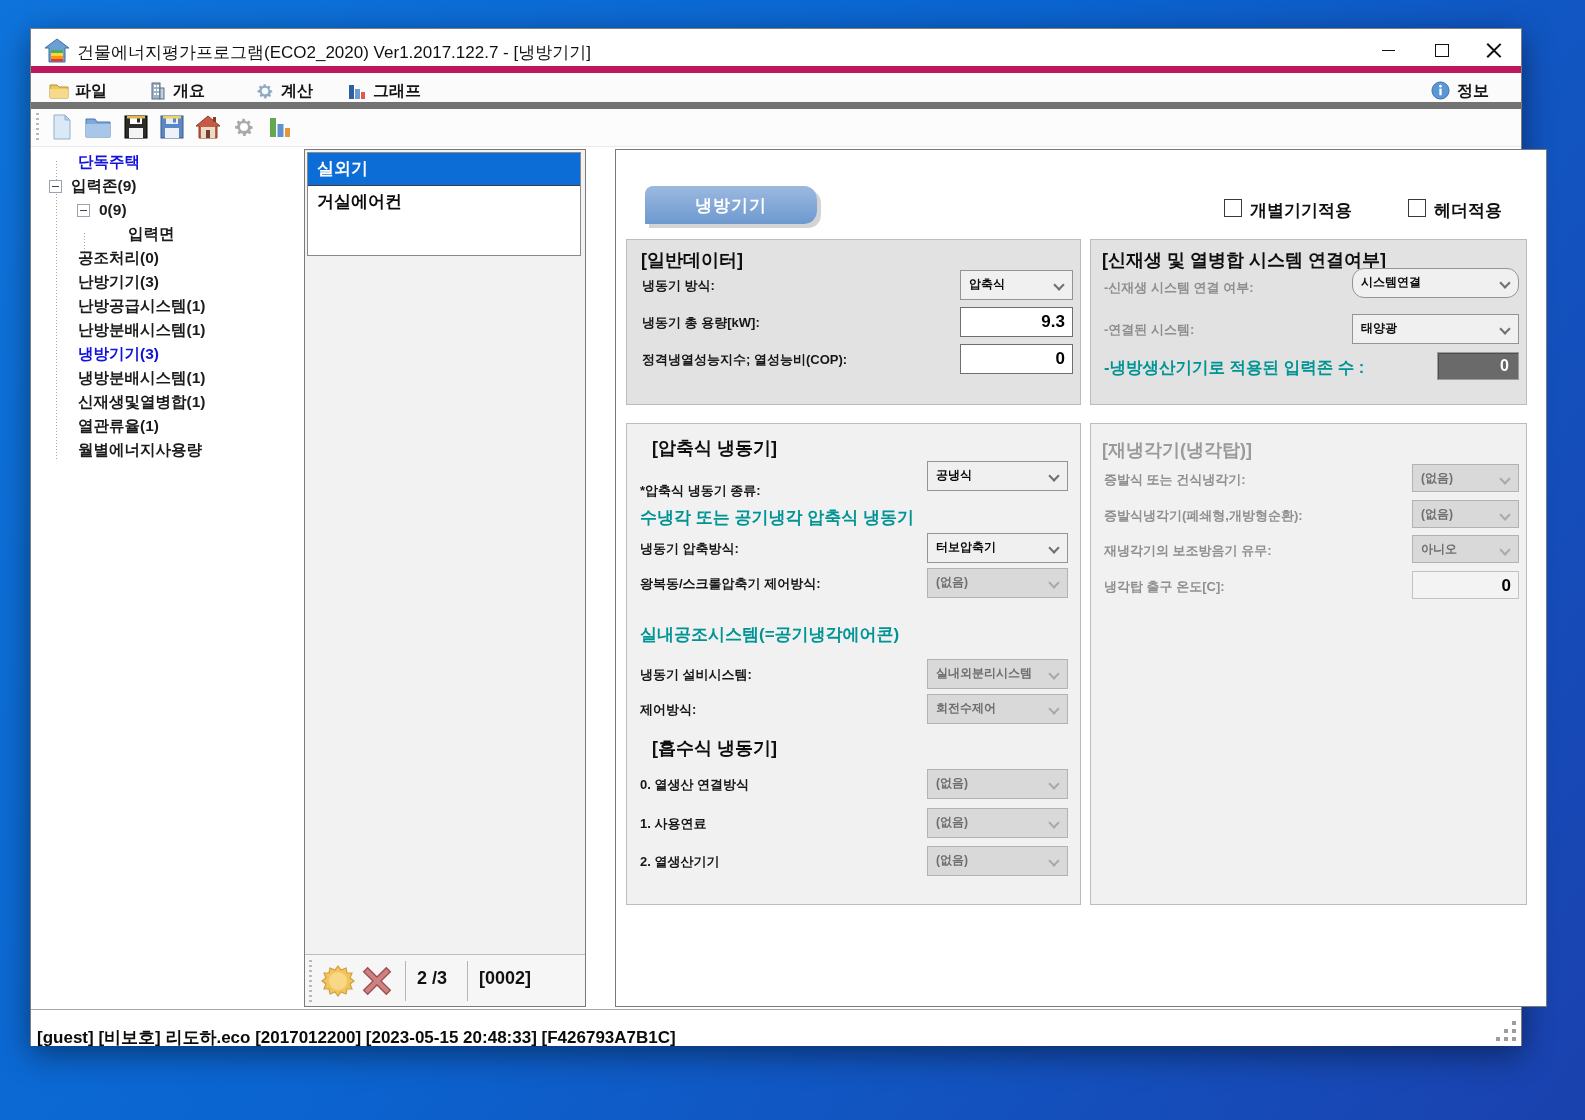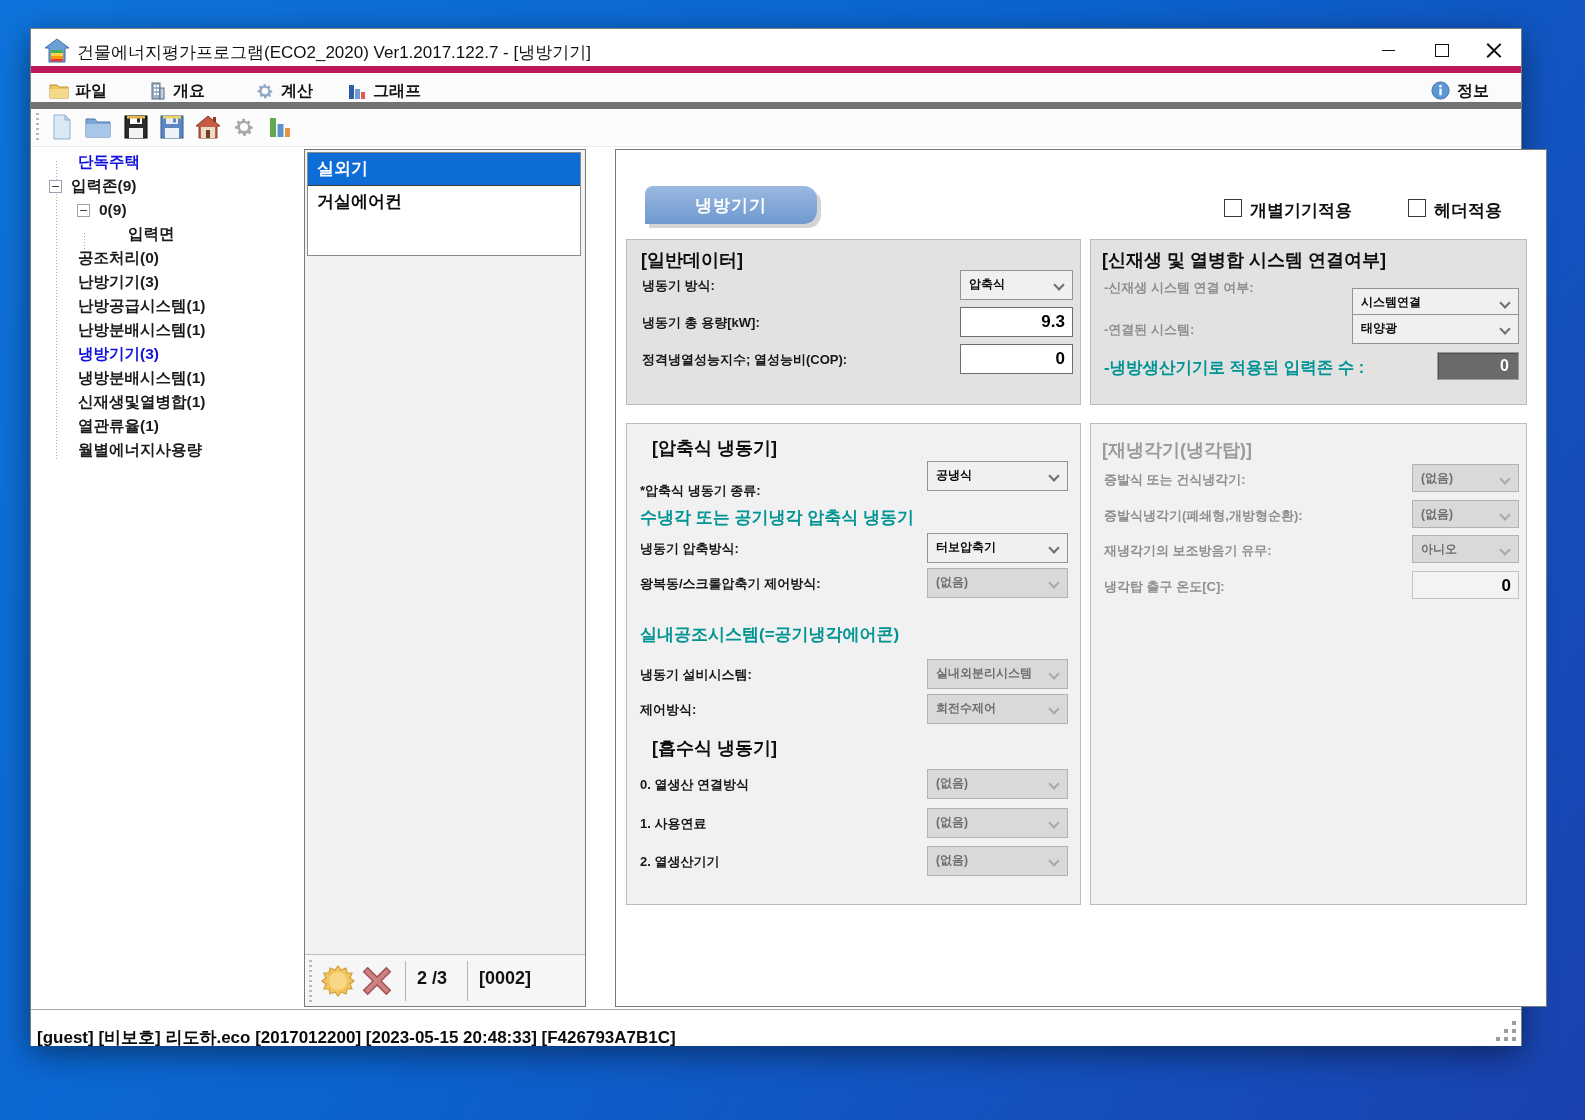--- a/index.html
+++ b/index.html
@@ -324,21 +324,21 @@
       </div>
       <div class="flabel" style="left:15px;top:74px;">냉동기 총 용량[kW]:</div>
       <div class="tinput" style="left:333px;top:67px;width:113px;">9.3</div>
       <div class="flabel" style="left:15px;top:111px;">정격냉열성능지수; 열성능비(COP):</div>
       <div class="tinput" style="left:333px;top:104px;width:113px;">0</div>
     </div>
 
     <div id="gb-renew" class="gbox">
       <div class="gb-title" style="left:11px;top:8px;">[신재생 및 열병합 시스템 연결여부]</div>
       <div class="flabel dim" style="left:13px;top:39px;">-신재생 시스템 연결 여부:</div>
-      <div class="dd" style="left:261px;top:48px;width:167px;">
+      <div class="dd" style="left:261px;top:28px;width:167px;border-radius:12px;">
         <span class="val">시스템연결</span>
           <span class="chev"></span>
       </div>
       <div class="flabel dim" style="left:13px;top:81px;">-연결된 시스템:</div>
       <div class="dd" style="left:261px;top:74px;width:167px;">
         <span class="val">태양광</span>
           <span class="chev"></span>
       </div>
       <div class="flabel teal" style="left:13px;top:117px;">-냉방생산기기로 적용된 입력존 수 :</div>
       <div class="darkbox" style="left:346px;top:112px;width:82px;">0</div>

